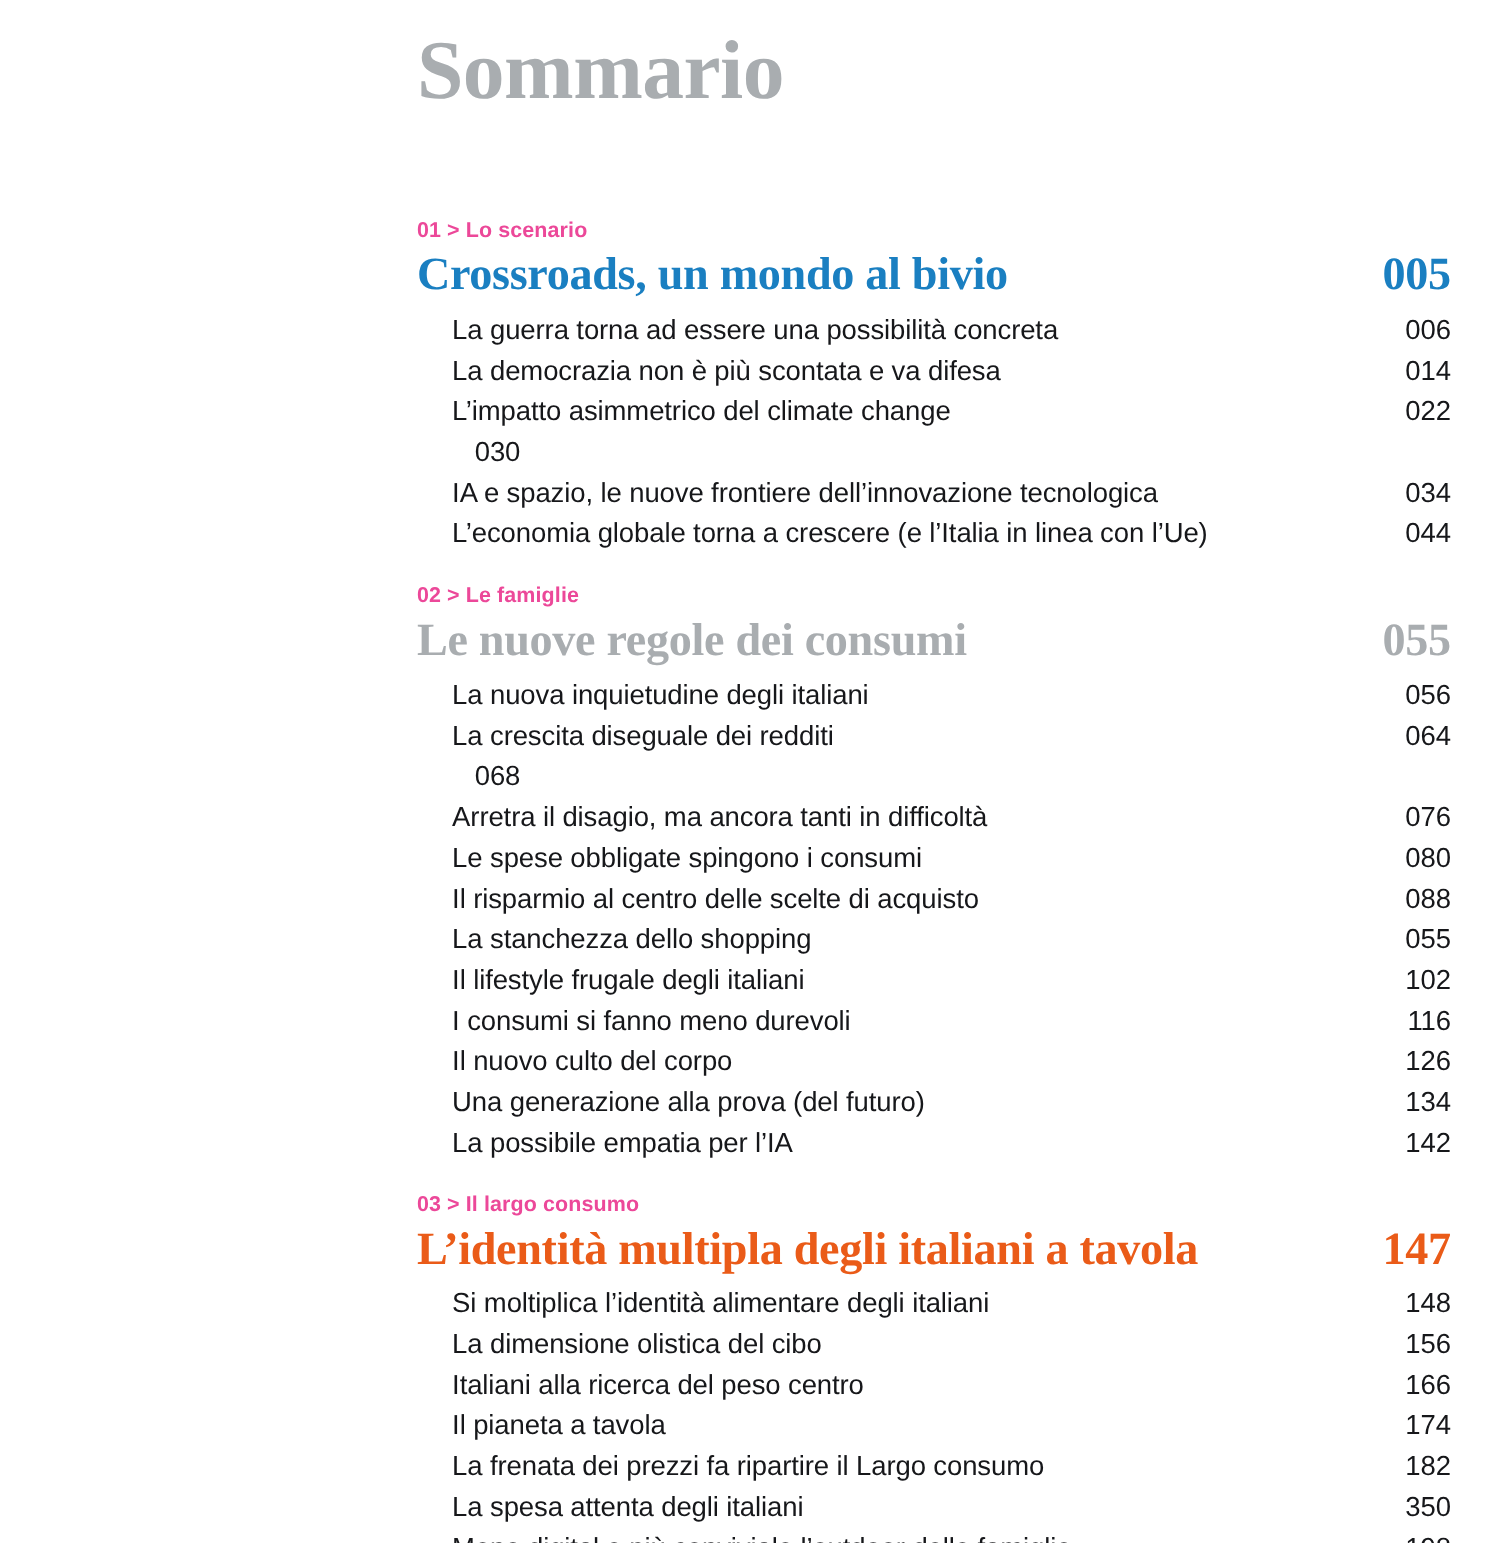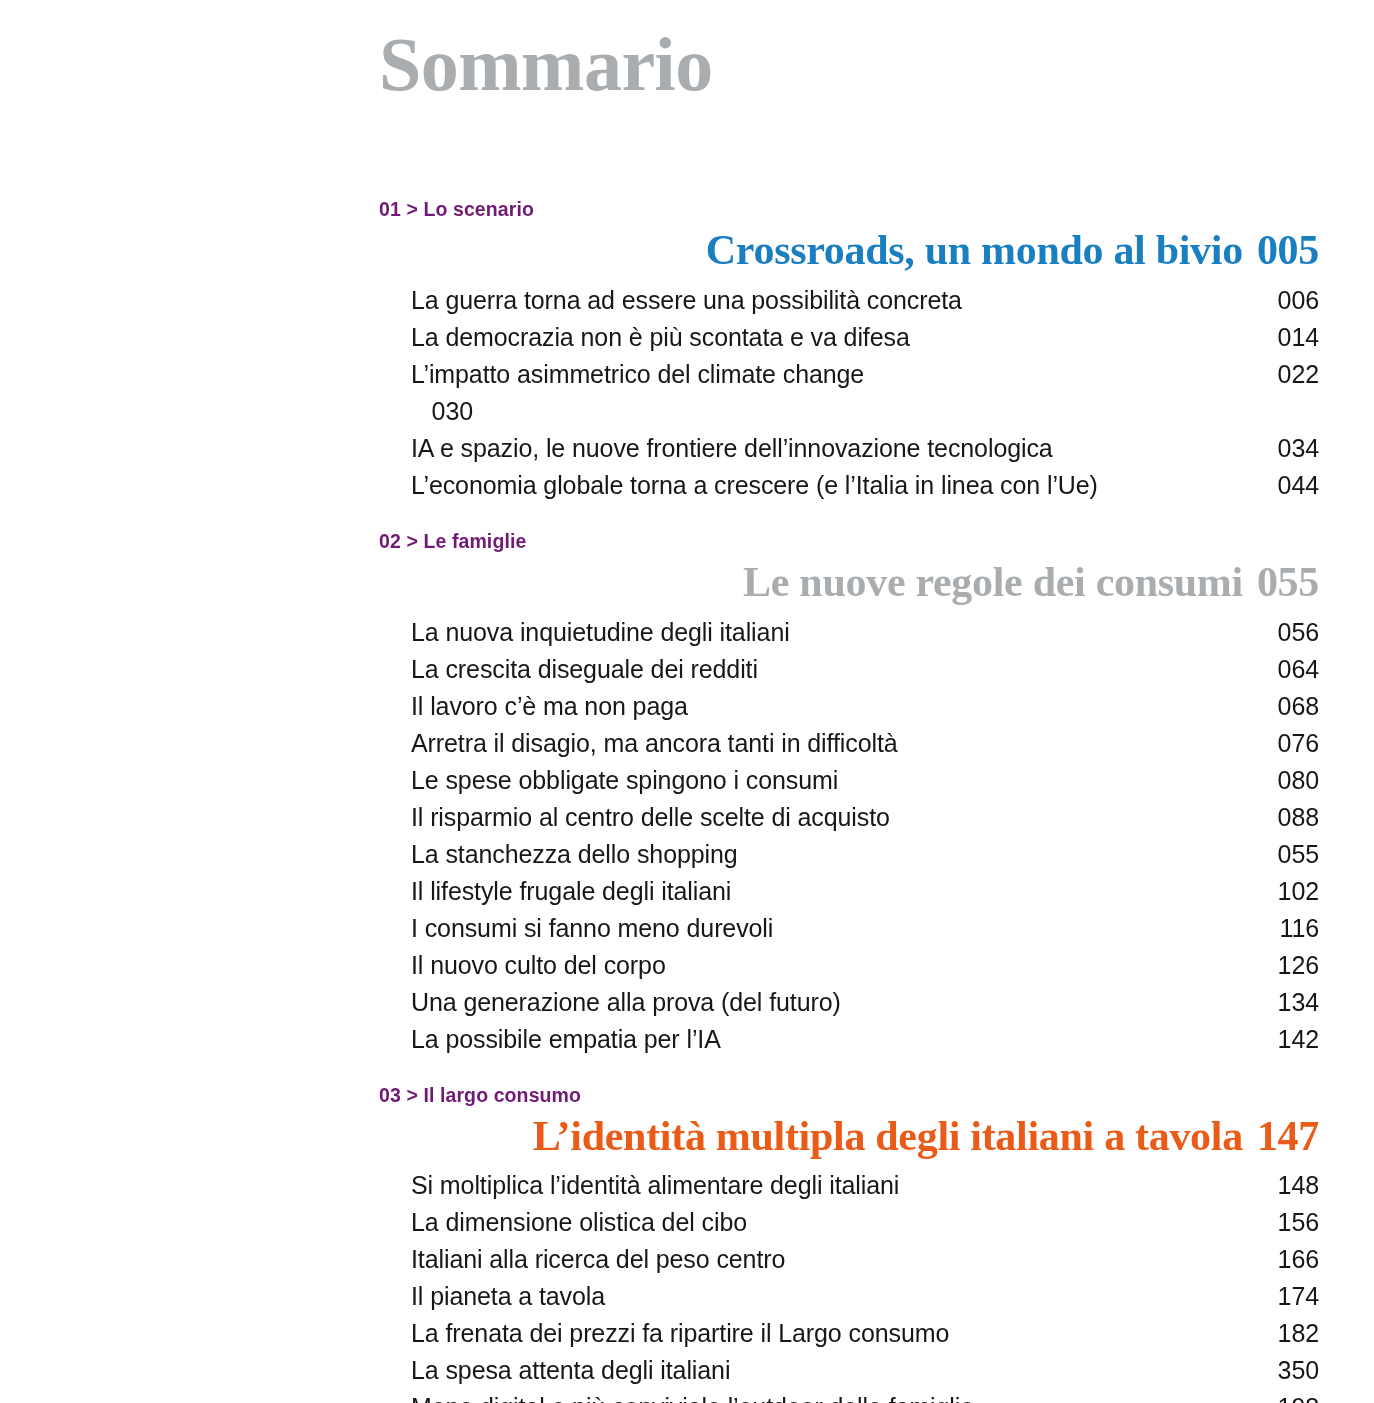--- a/index.html
+++ b/index.html
@@ -43,29 +43,29 @@
   .section {
     margin-bottom: 0;
   }
   .section + .section {
     margin-top: 26px;
   }
   .kicker {
     font-family: "Liberation Sans", sans-serif;
     font-weight: bold;
     font-size: 19.5px;
-    color: #701a75;
+    color: #ec4899;
     letter-spacing: 0.1px;
     line-height: 1.2;
     margin-bottom: 7px;
   }
   .chapter-row {
     display: flex;
     align-items: baseline;
-    justify-content: flex-end;
+    justify-content: space-between;
     margin-bottom: 8px;
   }
   .chapter-title {
     font-family: "Liberation Serif", serif;
     font-weight: bold;
     font-size: 42px;
     line-height: 1.08;
     letter-spacing: -0.3px;
     white-space: nowrap;
   }
@@ -155,21 +155,20 @@
         </div>
         <div class="entry">
           <div class="entry-label">La nuova inquietudine degli italiani</div>
           <div class="entry-page">056</div>
         </div>
         <div class="entry">
           <div class="entry-label">La crescita diseguale dei redditi</div>
           <div class="entry-page">064</div>
         </div>
         <div class="entry">
-          <div class="entry-label">Il lavoro c’è ma non paga</div>
           <div class="entry-page">068</div>
         </div>
         <div class="entry">
           <div class="entry-label">Arretra il disagio, ma ancora tanti in difficoltà</div>
           <div class="entry-page">076</div>
         </div>
         <div class="entry">
           <div class="entry-label">Le spese obbligate spingono i consumi</div>
           <div class="entry-page">080</div>
         </div>

